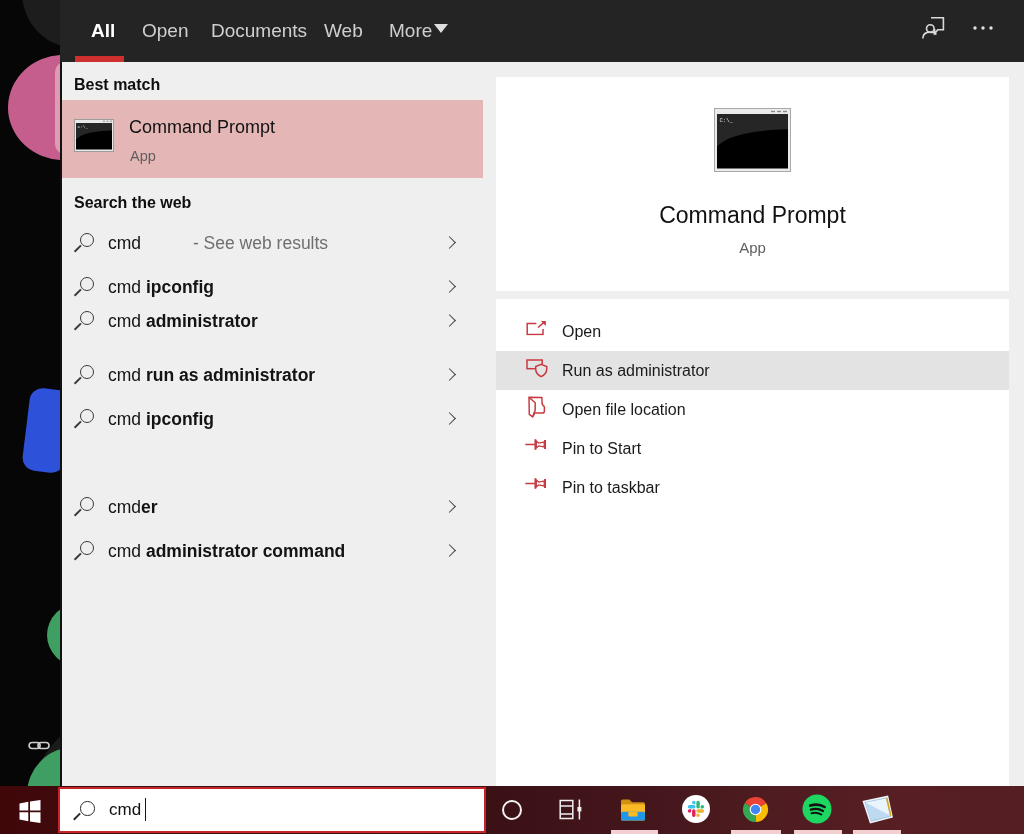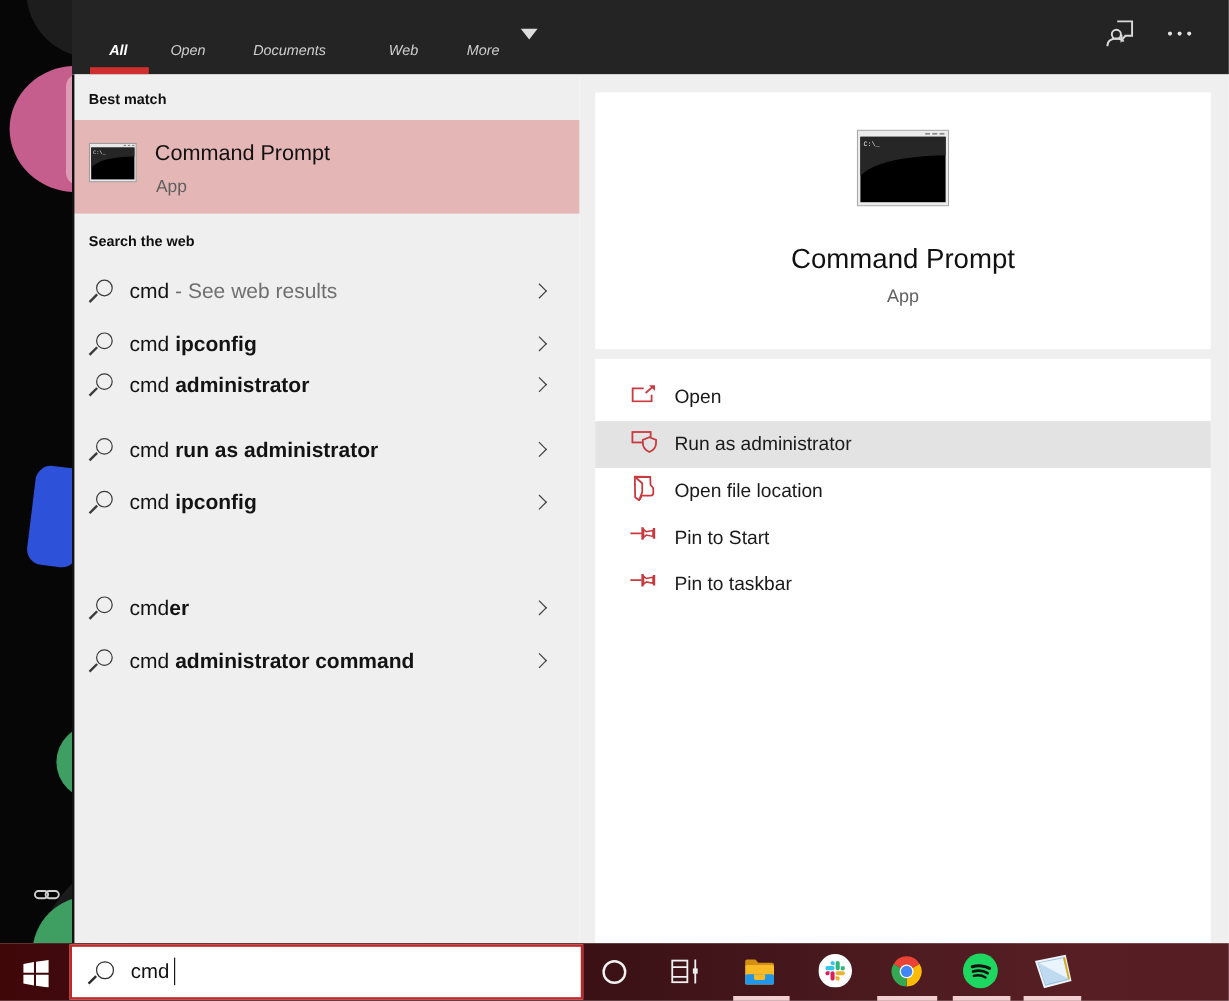--- a/index.html
+++ b/index.html
@@ -6,33 +6,33 @@
   html,body { width:1024px; height:834px; overflow:hidden; background:#fff;
     font-family:"Liberation Sans", sans-serif; -webkit-font-smoothing:antialiased; }
   .abs { position:absolute; }
 
   
   #desk { left:0; top:0; width:60px; height:786px; background:#060606; overflow:hidden; }
   .circ { position:absolute; border-radius:50%; }
 
   
   #topbar { left:60px; top:0; width:964px; height:62px; background:#242425; }
-  .tab { position:absolute; top:35px; font-size:12px; color:#cfcfcf; white-space:nowrap;font-style:italic; }
+  .tab { position:absolute; top:20px; font-size:19px; color:#cfcfcf; white-space:nowrap; }
   #underline { position:absolute; left:15px; top:56px; width:49px; height:5.5px; background:#d02f2f; }
   .tri { position:absolute; width:0; height:0; border-left:7px solid transparent;
          border-right:7px solid transparent; border-top:9px solid #dedede; }
 
   
   #left { left:60px; top:62px; width:423px; height:724px; background:#efefef; }
-  .hdr { position:absolute; left:14px; font-size:12px; font-weight:bold; color:#0f0f0f; }
+  .hdr { position:absolute; left:14px; font-size:16px; font-weight:bold; color:#0f0f0f; }
   #bestrow { position:absolute; left:0; top:38px; width:423px; height:78px; background:#e5b6b6; }
   .srow { position:absolute; left:0; width:423px; height:44px; }
   .srow .txt { position:absolute; left:48px; top:50%; transform:translateY(-50%);
                font-size:17.5px; color:#131313; white-space:nowrap; }
-  .gray { color:#6f6f6f; }
+  .gray { color:#6f6f6f;padding-left:47px; }
   .mag { position:absolute; left:19.5px; top:11.5px; width:14.2px; height:14.2px;
          border:1.5px solid #3a3a3a; border-radius:50%; }
   .mag::after { content:""; position:absolute; left:-3.2px; top:10.6px; width:1.7px; height:8.5px;
                 background:#3a3a3a; transform:rotate(45deg); }
   .chev { position:absolute; right:29px; top:50%; margin-top:-5px; width:9px; height:9px;
           border-top:1.5px solid #404040; border-right:1.5px solid #404040; transform:rotate(45deg); }
 
   
   #right { left:483px; top:62px; width:541px; height:724px; background:#efeff0; }
   #card1 { position:absolute; left:13px; top:15px; width:513px; height:214px; background:#fff; }

